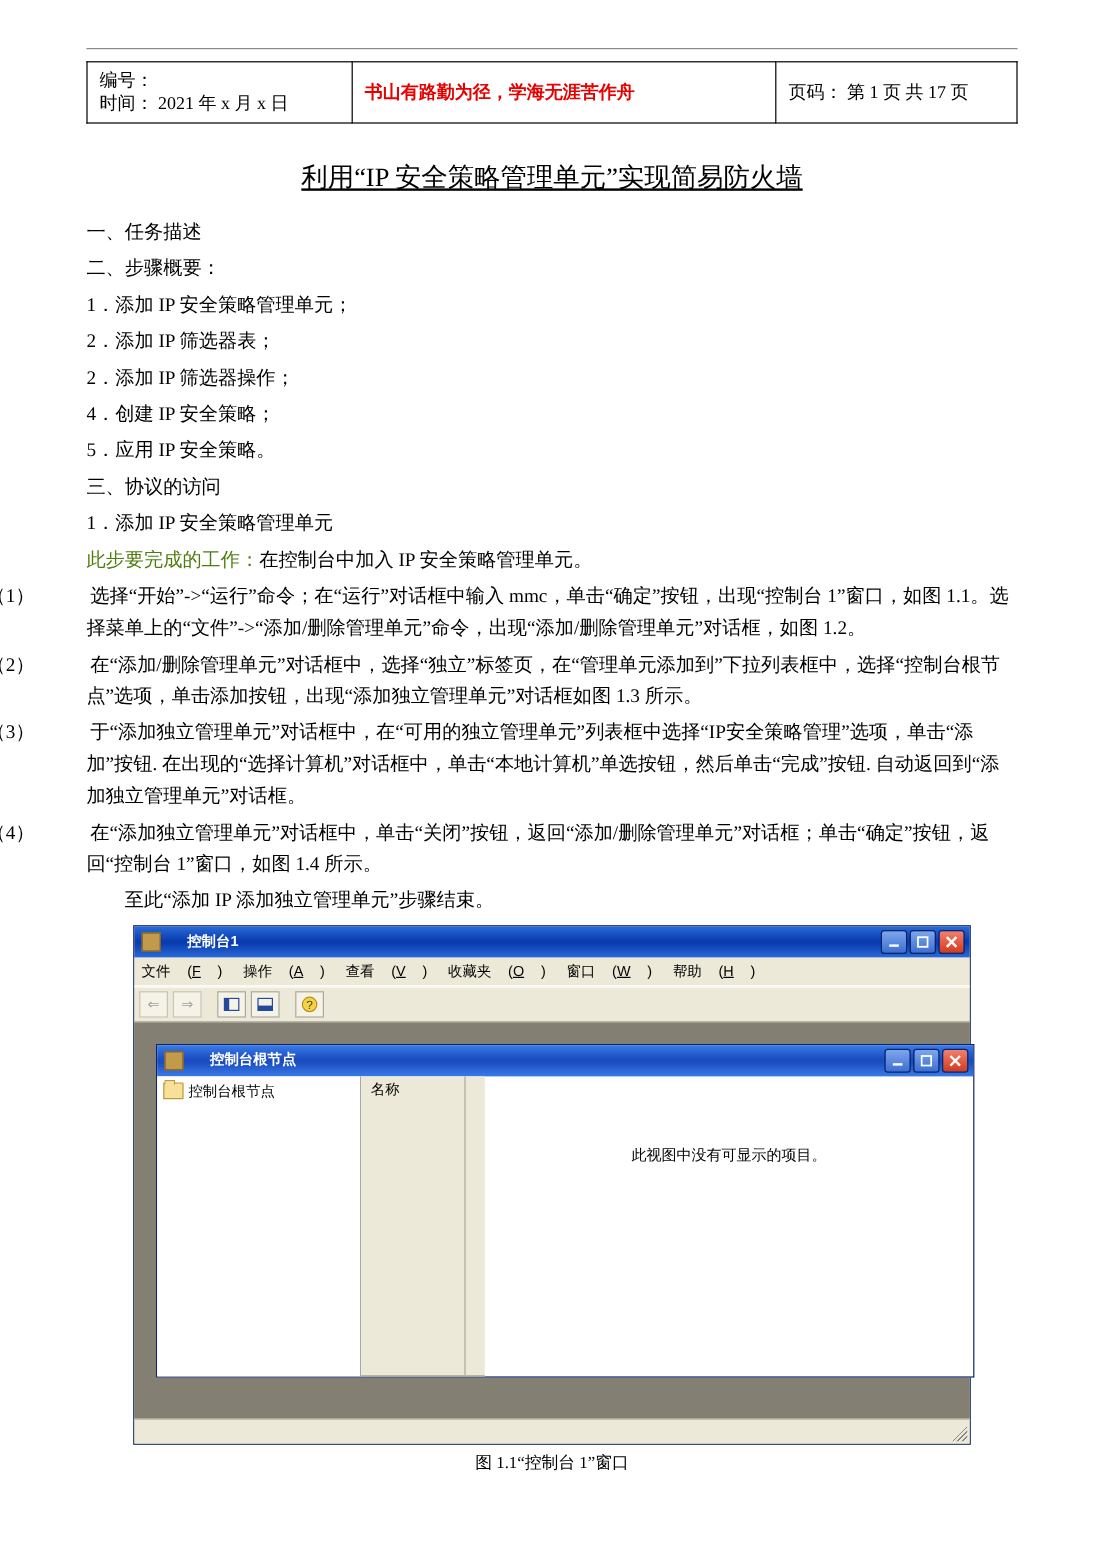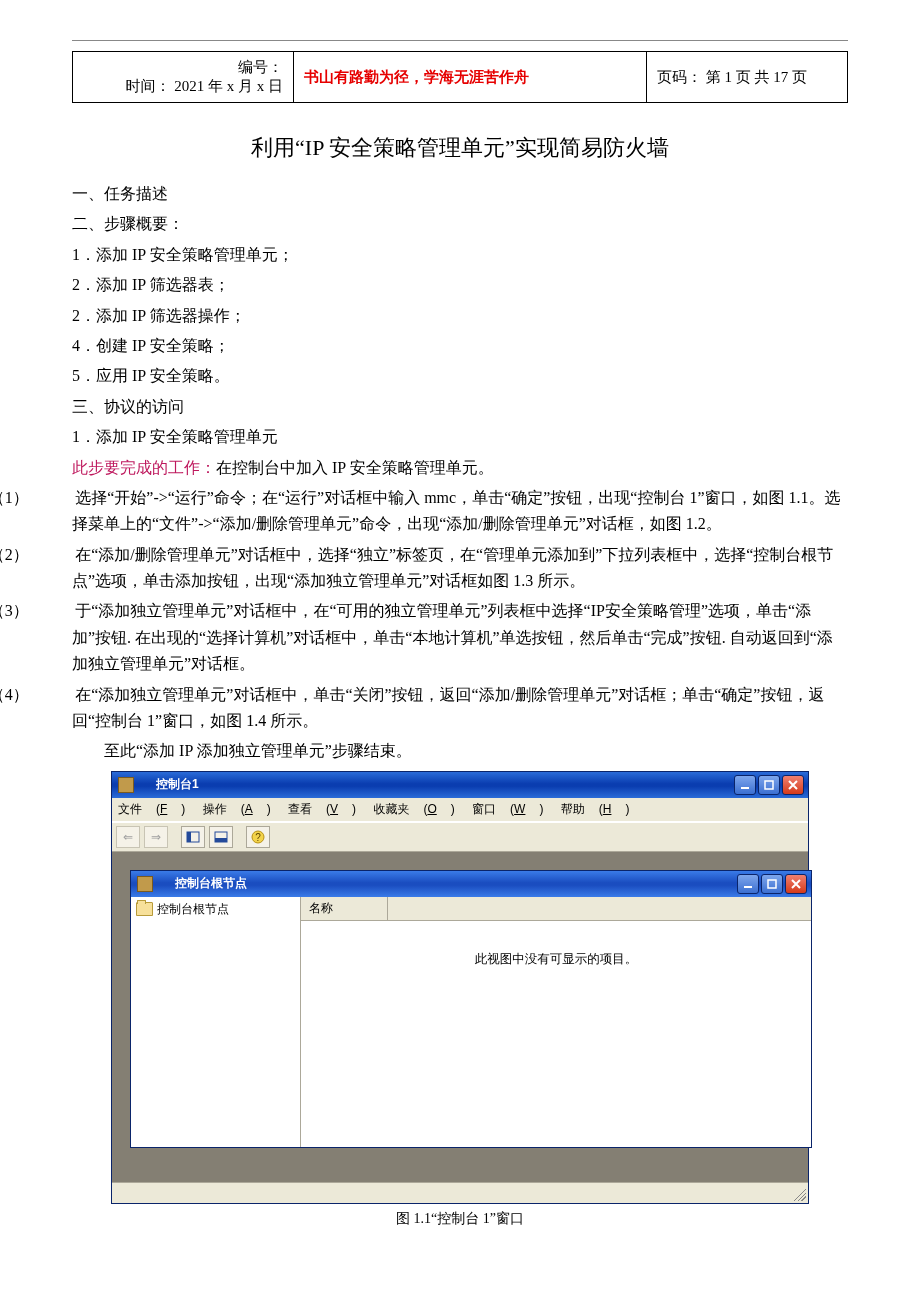--- a/index.html
+++ b/index.html
@@ -23,43 +23,44 @@
     border-collapse: collapse;
     margin-top: 10px;
     margin-bottom: 30px;
   }
   .header-table td {
     border: 1px solid #000;
     padding: 6px 10px;
     vertical-align: middle;
     font-size: 15px;
   }
-  .header-left { width: 200px; text-align: right; }
+  .header-left { width: 200px; }
   .header-mid {
     text-align: left;
     color: #e60000;
     font-family: "KaiTi", "楷体", serif;
     font-size: 20px;
     font-weight: bold;
   }
   .header-right { width: 180px; }
 
   .doc-title {
     text-align: center;
     font-size: 22px;
     font-family: "SimSun", serif;
     margin: 10px 0 18px 0;
+    text-decoration: underline;
   }
   .body-text p {
     margin: 4px 0;
     line-height: 1.65;
     font-size: 16px;
   }
   .indent { text-indent: 2em; }
-  .red-inline { color: #be185d; }
+  .red-inline { color: #4d7c0f; }
   .ol-steps p { margin: 4px 0; line-height: 1.65; }
   .sub-para {
     margin-left: 3.4em;
     text-indent: -2.6em;
   }
   .sub-para .num { display: inline-block; width: 2.8em; }
   .fig-caption {
     text-align: center;
     font-size: 14px;
     margin-top: 6px;
@@ -160,36 +161,37 @@
     width:15px; height:12px;
     background:#f7e09a;
     border:1px solid #b89b3a;
     border-radius:1px 1px 0 0;
     position:relative;
   }
   .folder-icon::before{
     content:"";position:absolute;top:-3px;left:0;width:7px;height:3px;
     background:#f7e09a;border:1px solid #b89b3a;border-bottom:none;border-radius:1px 1px 0 0;
   }
-  .list-pane { flex:1; display:flex; flex-direction:column; }
+  .list-pane { flex:1; display:flex; }
   .list-header {
     display:flex; background:#ece9d8;
     border-bottom:1px solid #aca899;
   }
   .col {
     padding:3px 8px;
     border-right:1px solid #aca899;
     font-size:12px;
   }
   .col.name { width:70px; }
   .list-body {
     flex:1; display:flex; align-items:flex-start; justify-content:center;
     padding-top: 30px;
     font-size: 12.5px;
     color:#000;
+    margin-top:28px;
   }
   .statusbar {
     background:#ece9d8;
     border-top:1px solid #aca899;
     height:20px;
     display:flex; justify-content:flex-end; align-items:center;
     padding-right:2px;
   }
   .grip {
     width:16px;height:16px;

